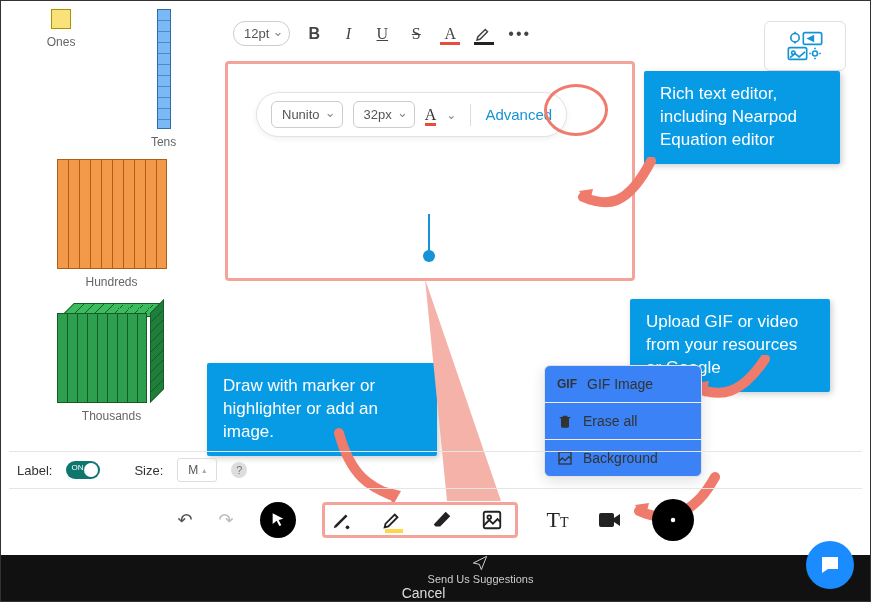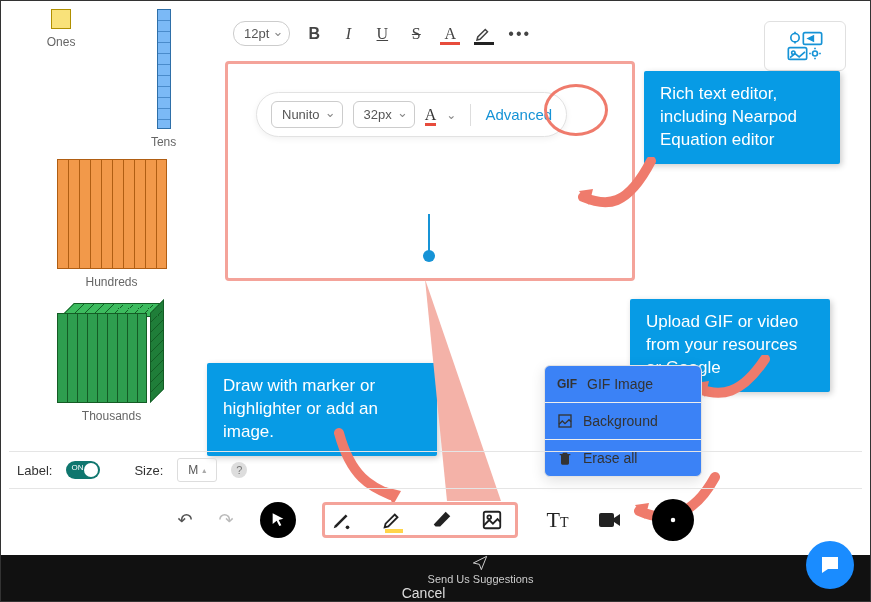--- a/index.html
+++ b/index.html
@@ -203,31 +203,31 @@
     <path d="M8 6 C 20 50, 40 60, 60 68" stroke="#ef7b6c" stroke-width="10" fill="none" stroke-linecap="round"></path>
     <path d="M54 60 l16 4 -8 14 z" fill="#ef7b6c"></path>
   </svg>
 
 <div class="popup">
   <div class="row">
     <span class="gif-tag">GIF</span>
     <span>GIF Image</span>
   </div>
   <div class="row">
+    <svg width="16" height="16" viewBox="0 0 24 24" fill="#333">
+        <path d="M6 7h12v13a2 2 0 01-2 2H8a2 2 0 01-2-2V7zm3-3h6l1 2H8l1-2zM4 6h16v2H4z"></path>
+      </svg>
+    <span>Erase all</span>
+  </div>
+  <div class="row">
     <svg width="16" height="16" viewBox="0 0 24 24" fill="none" stroke="#333" stroke-width="2">
         <rect x="3" y="3" width="18" height="18"></rect>
         <path d="M3 17l5-5 4 4 6-6 3 3"></path>
       </svg>
     <span>Background</span>
-  </div>
-  <div class="row">
-    <svg width="16" height="16" viewBox="0 0 24 24" fill="#333">
-        <path d="M6 7h12v13a2 2 0 01-2 2H8a2 2 0 01-2-2V7zm3-3h6l1 2H8l1-2zM4 6h16v2H4z"></path>
-      </svg>
-    <span>Erase all</span>
   </div>
 </div>
 
 <div class="labelbar">
   <span>Label:</span>
   <div class="toggle">
       <span class="on">ON</span>
     </div>
   <span style="margin-left:20px;">Size:</span>
   <div class="sizebox">

